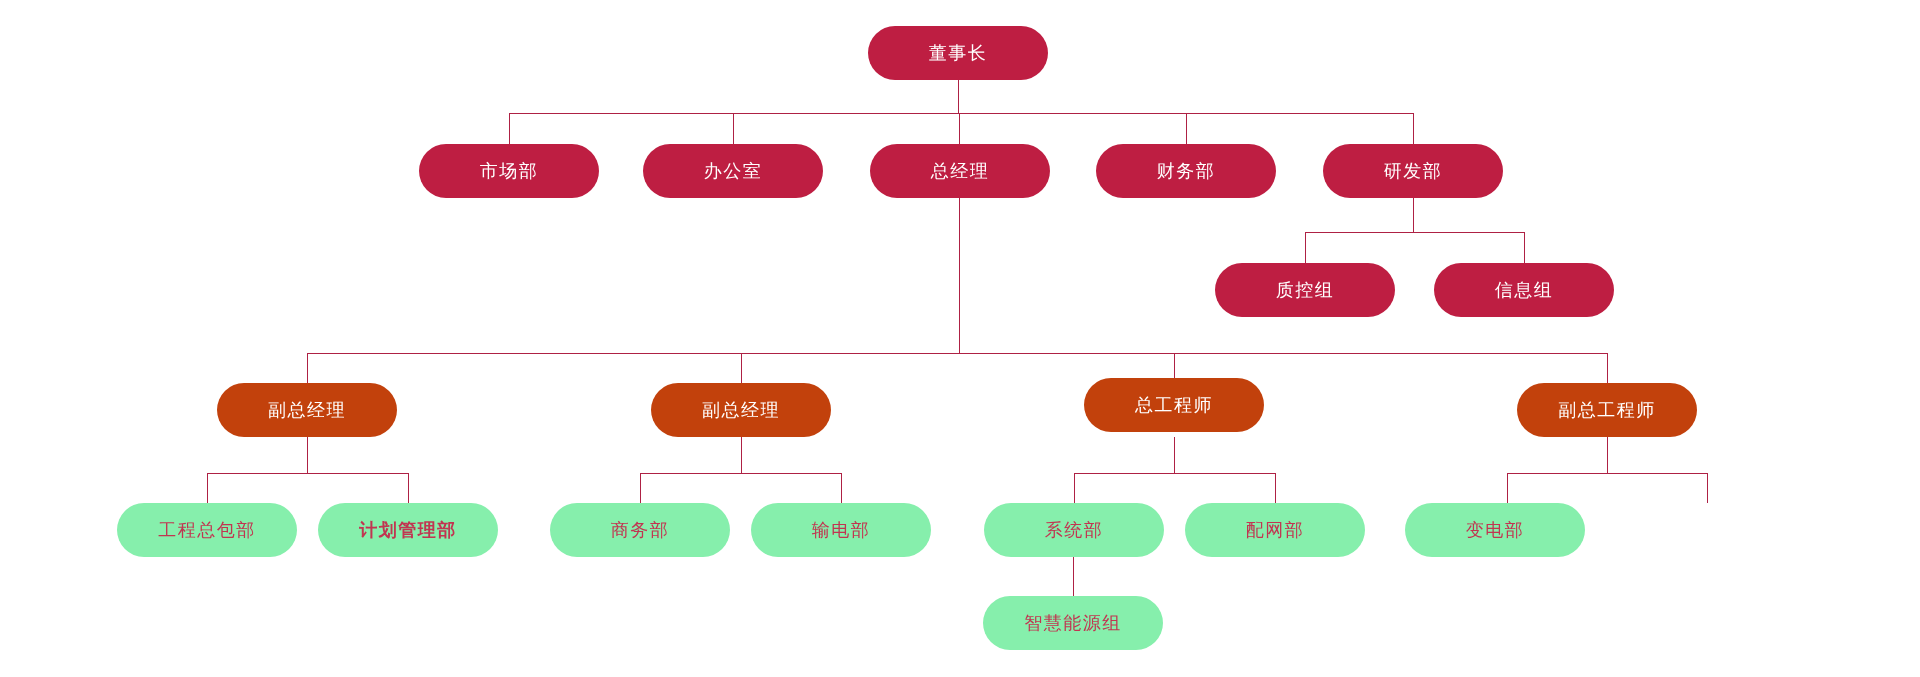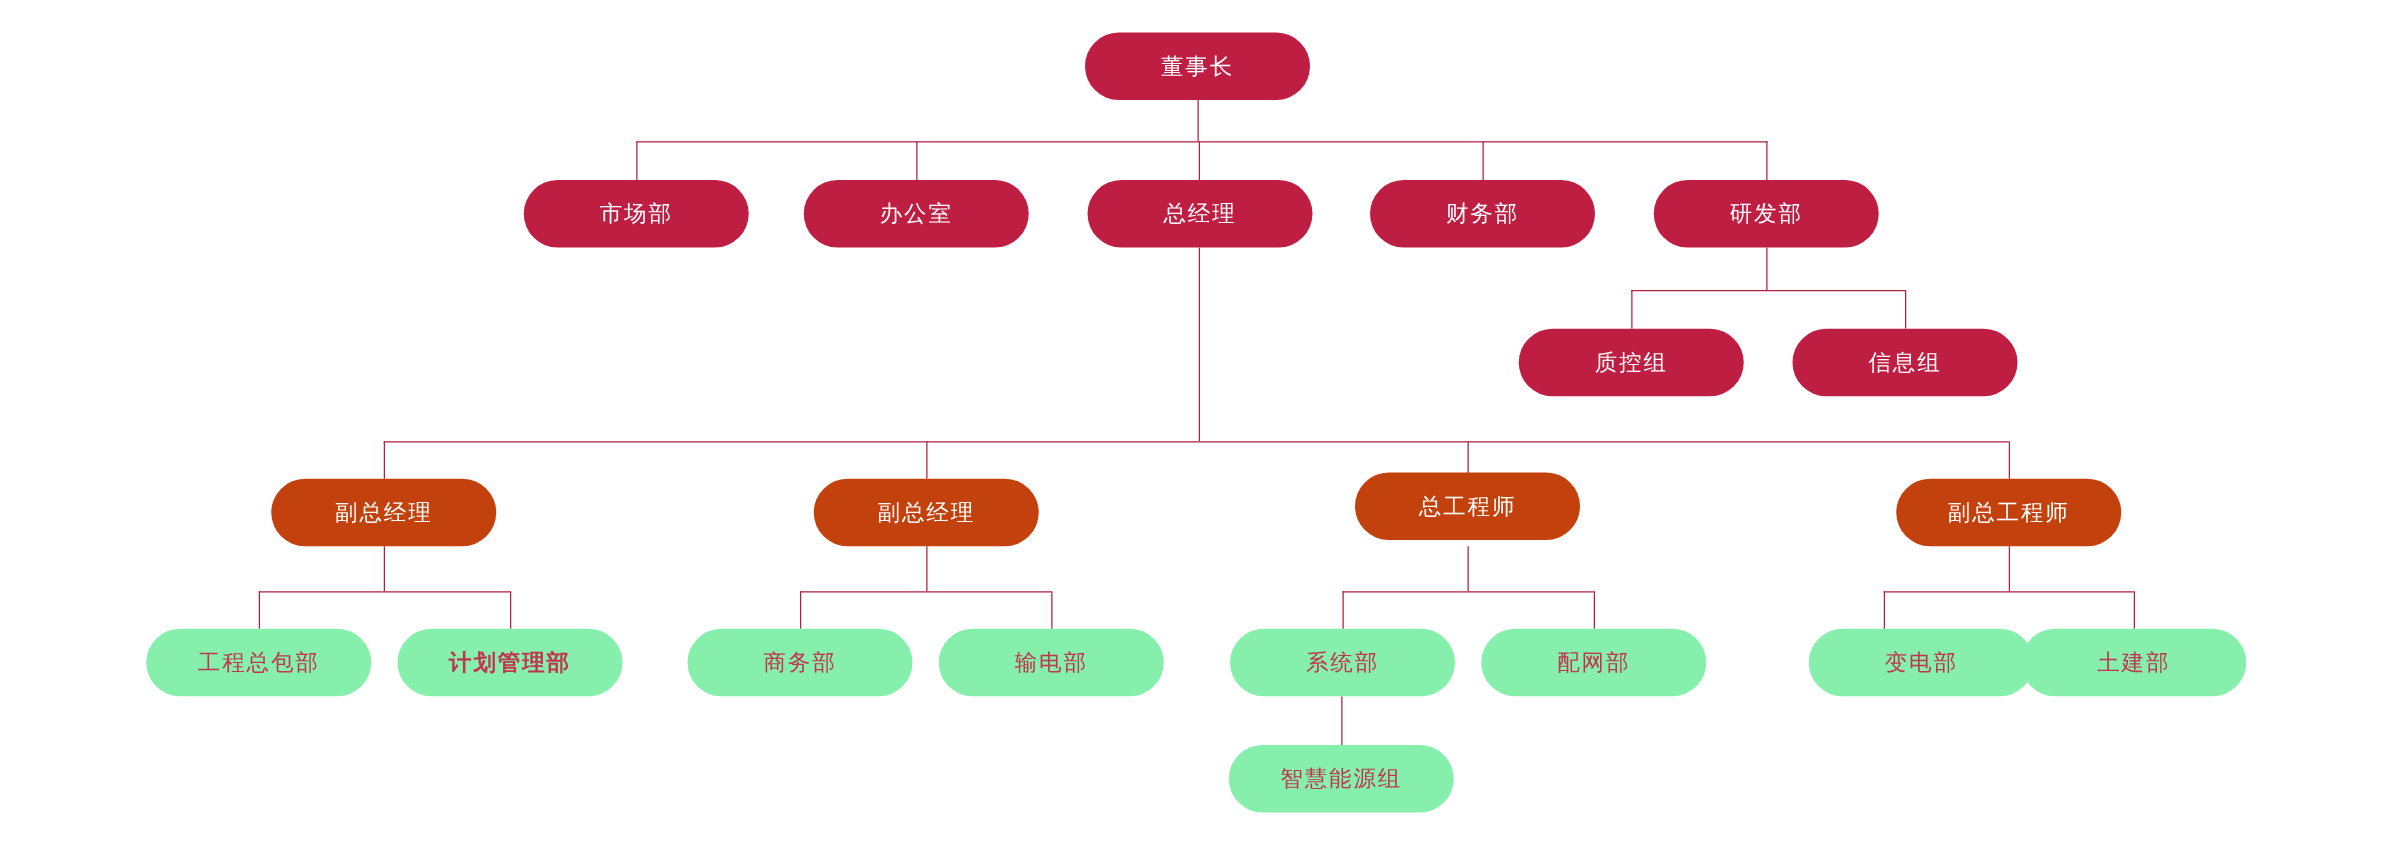--- a/index.html
+++ b/index.html
@@ -88,16 +88,15 @@
     <div class="node secondary" style="left: 217px; top: 383px; width: 180px; height: 54px;">副总经理</div>
     <div class="node secondary" style="left: 651px; top: 383px; width: 180px; height: 54px;">副总经理</div>
     <div class="node secondary" style="left: 1084px; top: 378px; width: 180px; height: 54px;">总工程师</div>
     <div class="node secondary" style="left: 1517px; top: 383px; width: 180px; height: 54px;">副总工程师</div>
     <div class="node tertiary" style="left: 117px; top: 503px; width: 180px; height: 54px;">工程总包部</div>
     <div class="node tertiary" style="left: 318px; top: 503px; width: 180px; height: 54px; font-weight: bold;">计划管理部</div>
     <div class="node tertiary" style="left: 550px; top: 503px; width: 180px; height: 54px;">商务部</div>
     <div class="node tertiary" style="left: 751px; top: 503px; width: 180px; height: 54px;">输电部</div>
     <div class="node tertiary" style="left: 984px; top: 503px; width: 180px; height: 54px;">系统部</div>
     <div class="node tertiary" style="left: 1185px; top: 503px; width: 180px; height: 54px;">配网部</div>
-    <div class="node tertiary" style="left: 1447px; top: 503px; width: 180px; height: 54px;">变电部</div>
-    <div class="node tertiary" style="left: 1617px; top: 503px; width: 180px; height: 54px;">土建部</div>
+    <div class="node tertiary" style="left: 1405px; top: 503px; width: 180px; height: 54px;">变电部</div>
     <div class="node tertiary" style="left: 983px; top: 596px; width: 180px; height: 54px; font-family: Liberation Mono, monospace;">智慧能源组</div>
   </div>
 
 </body></html>

